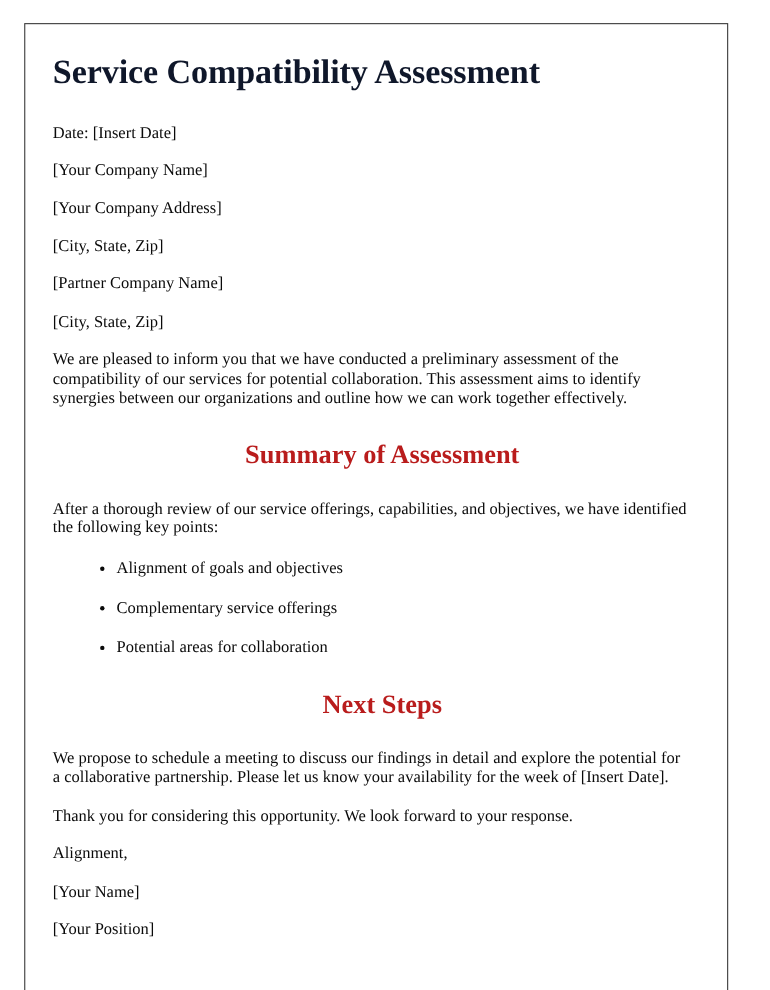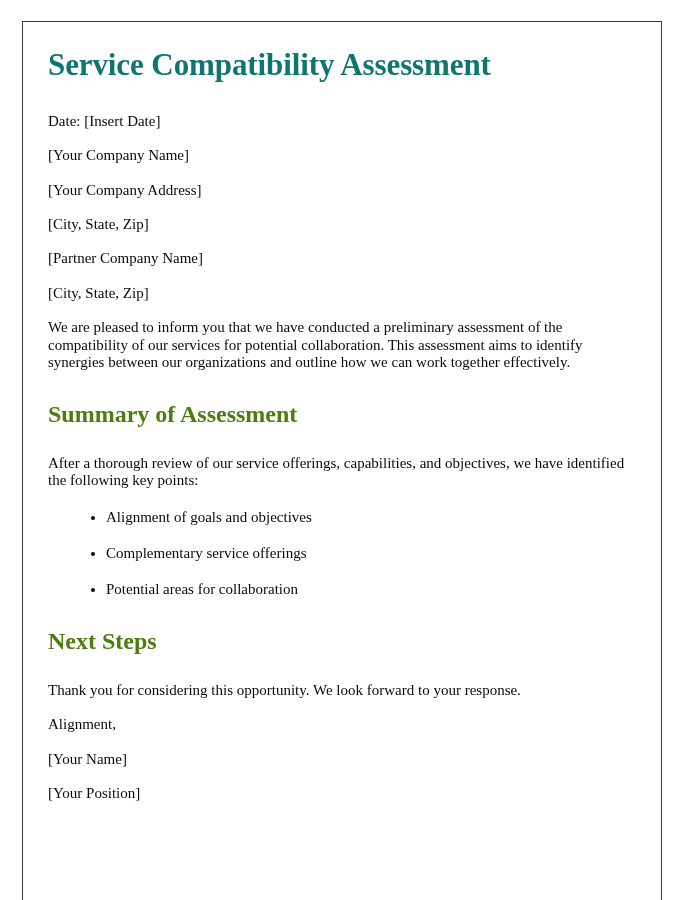--- a/index.html
+++ b/index.html
@@ -31,29 +31,30 @@
   #document-body {
     padding: 26px 14px 0 25px;
   }
 
   .doc-title {
     font-size: 31px;
     font-weight: bold;
     line-height: 1.12;
     margin: 0 0 30px 0;
     letter-spacing: -0.1px;
-    color: #0f766e;
+    color: #0f172a;
   }
 
   .doc-heading {
     font-size: 24px;
     font-weight: bold;
     line-height: 1.15;
     margin: 30px 0 26px 0;
-    color: #4d7c0f;
+    color: #b91c1c;
+    text-align: center;
   }
 
   .doc-para {
     font-size: 15px;
     line-height: 17.4px;
     margin: 0 0 17px 0;
     max-width: 578px;
   }
 
   .doc-line {
@@ -100,20 +101,21 @@
     <p class="doc-para">After a thorough review of our service offerings, capabilities, and objectives, we have identified the following key points:</p>
 
     <ul class="doc-list">
       <li>Alignment of goals and objectives</li>
       <li>Complementary service offerings</li>
       <li>Potential areas for collaboration</li>
     </ul>
 
     <h2 class="doc-heading">Next Steps</h2>
 
+    <p class="doc-para">We propose to schedule a meeting to discuss our findings in detail and explore the potential for a collaborative partnership. Please let us know your availability for the week of [Insert Date].</p>
 
     <p class="doc-para">Thank you for considering this opportunity. We look forward to your response.</p>
 
     <p class="doc-line">Alignment,</p>
 
     <p class="doc-line">[Your Name]</p>
     <p class="doc-line">[Your Position]</p>
 
   </div>
 </div>

